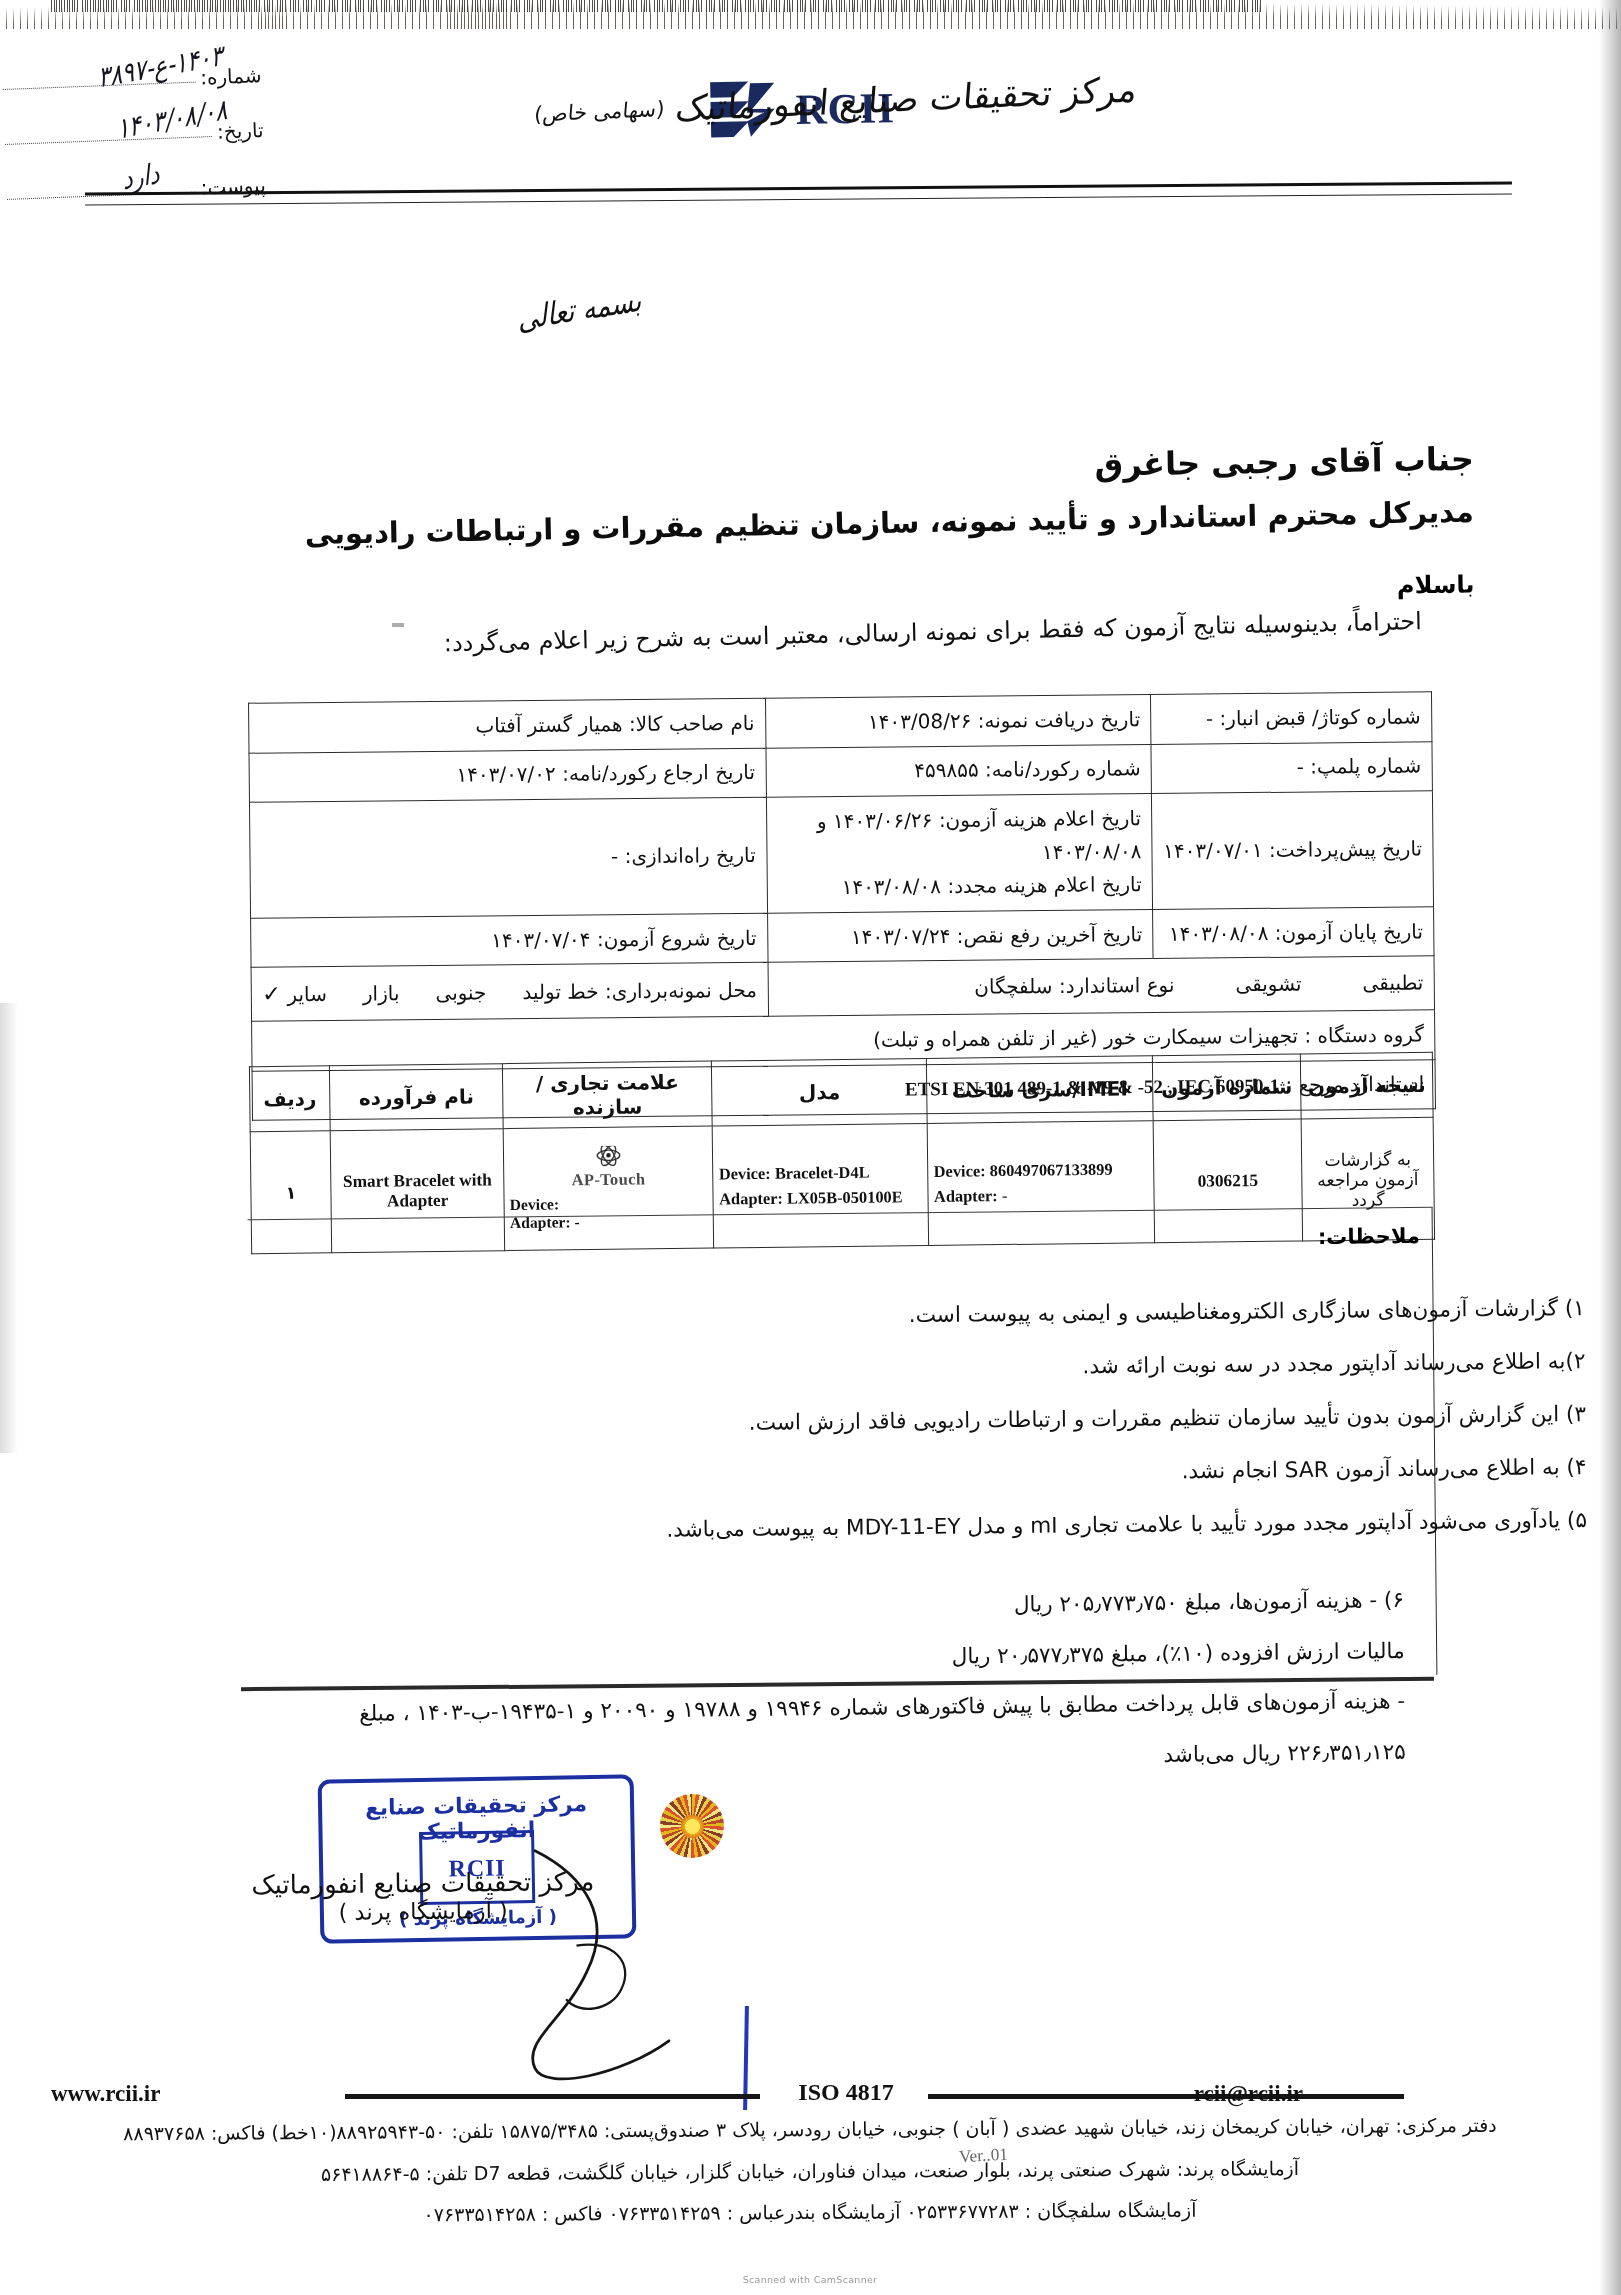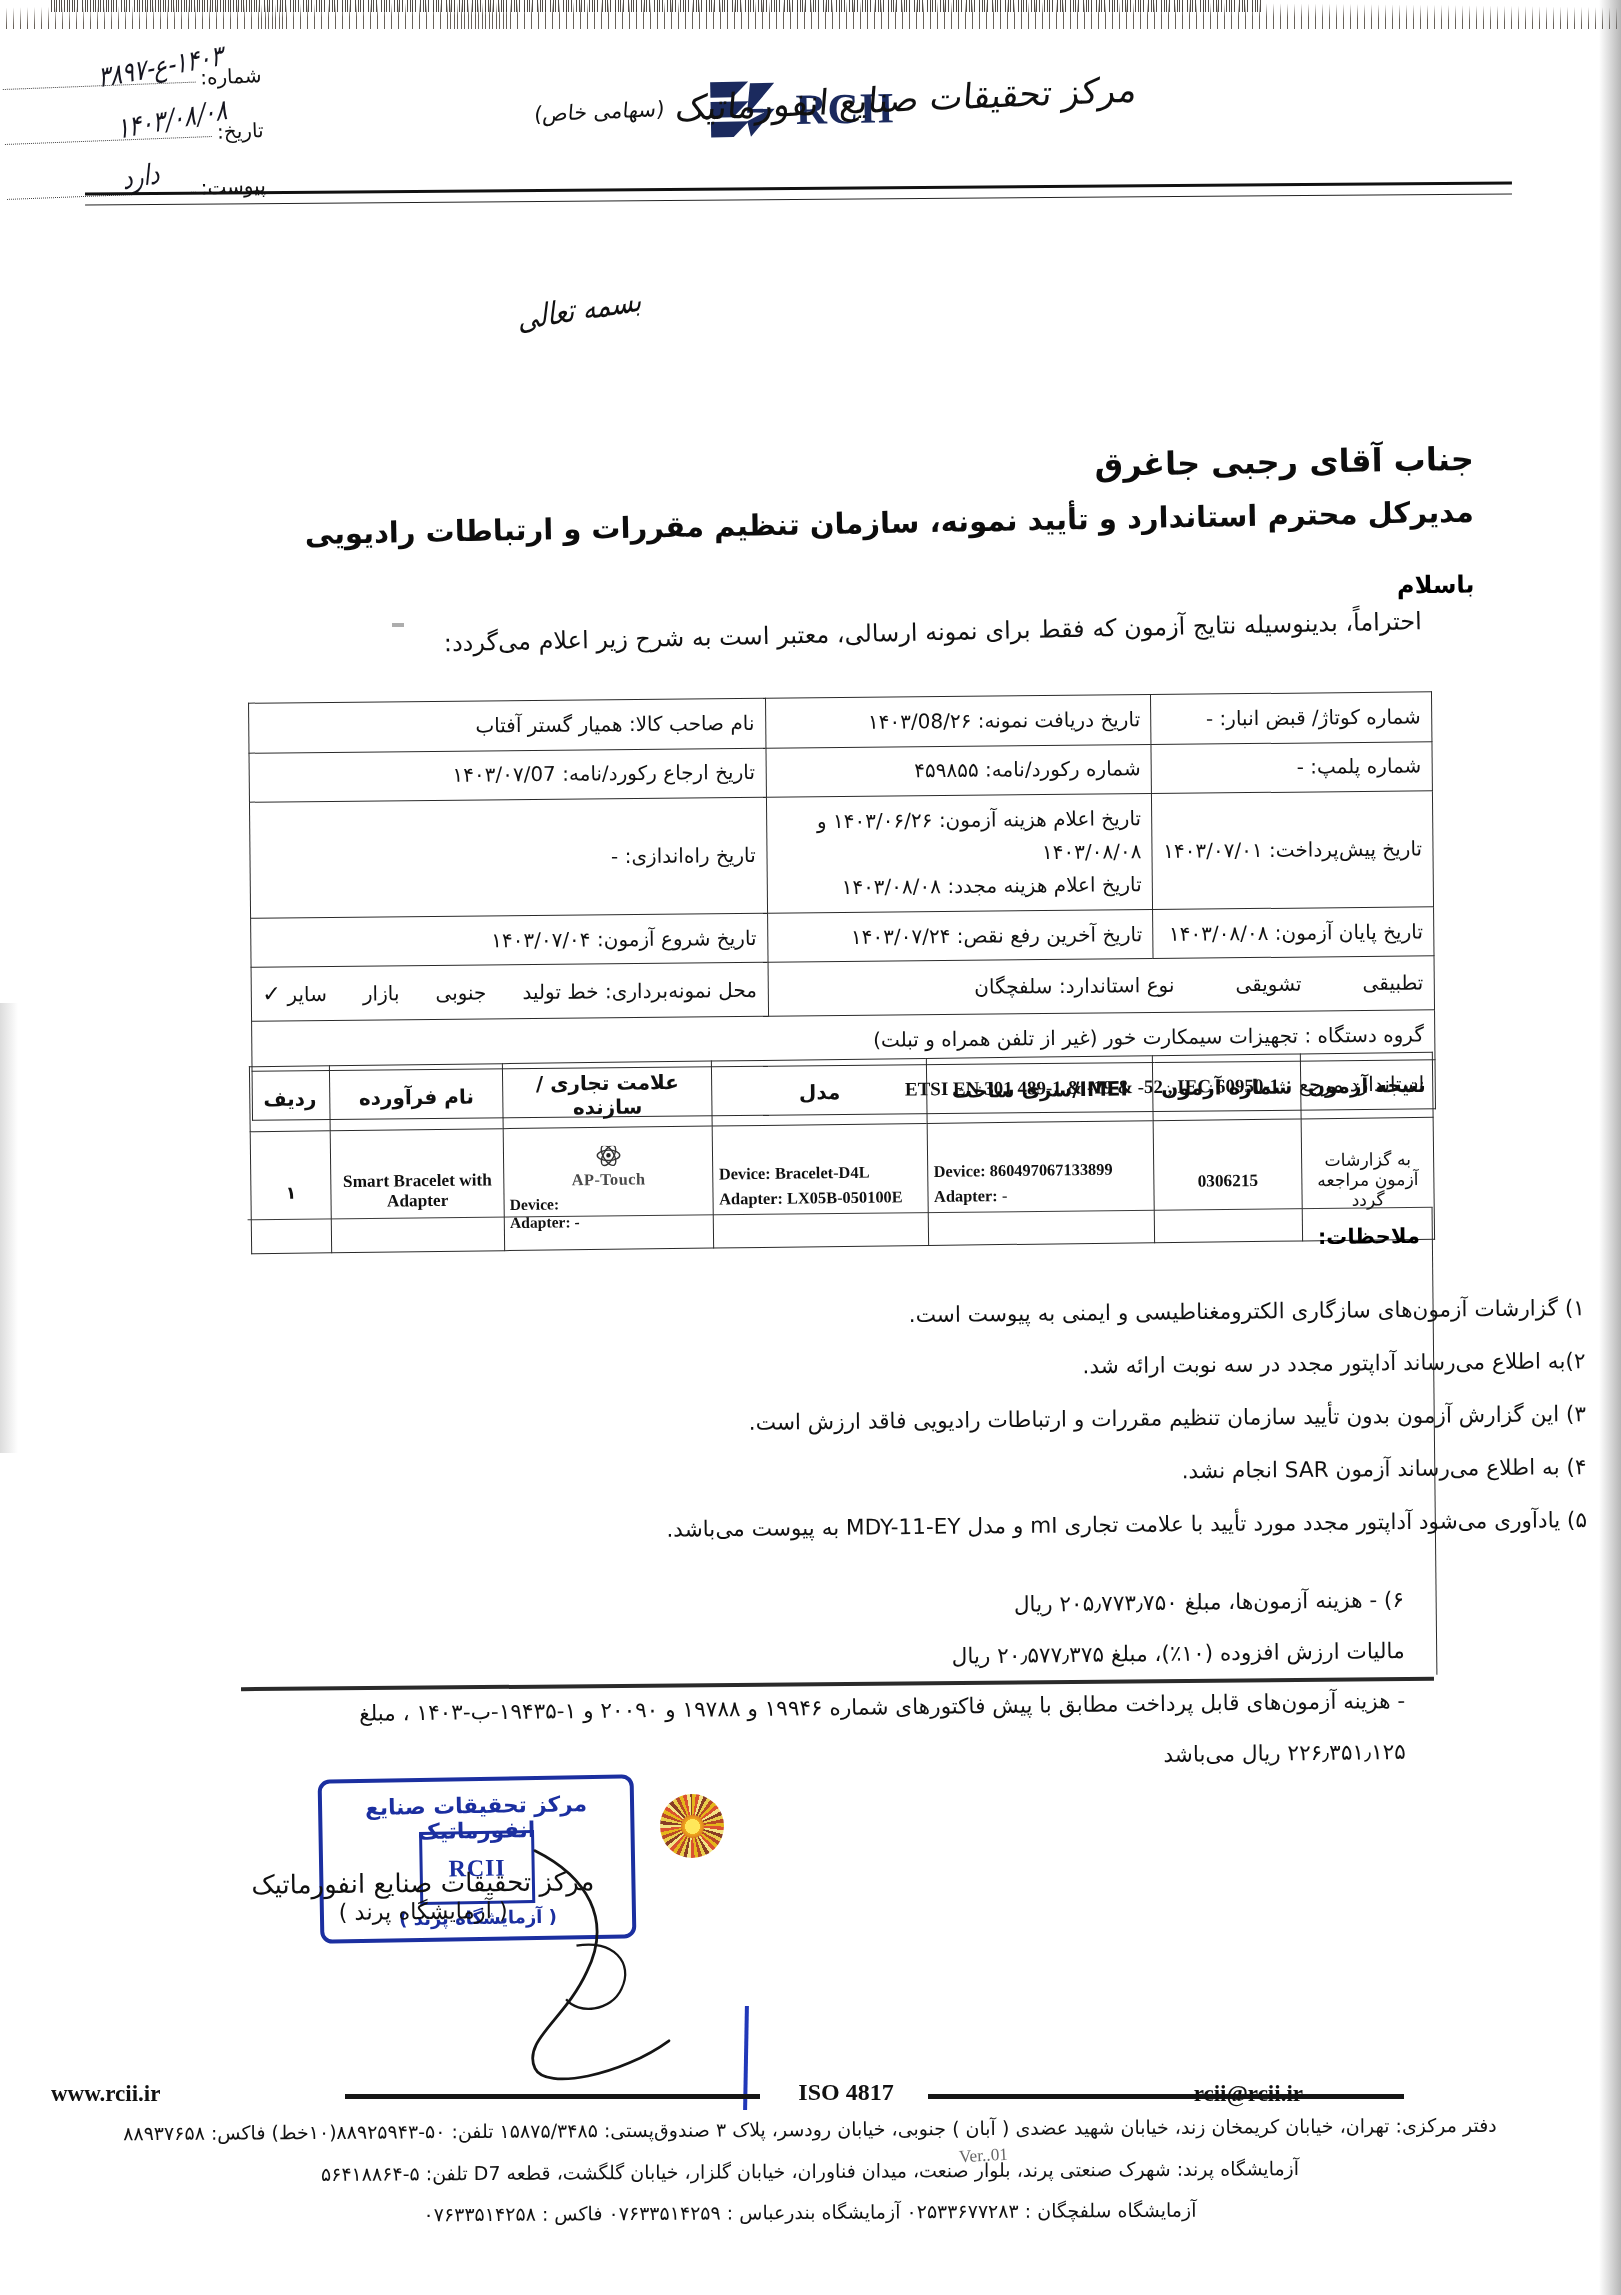--- a/index.html
+++ b/index.html
@@ -321,21 +321,21 @@
         <td class="c-l">
           <span>شماره پلمپ:</span>
           <span>-</span>
         </td>
         <td class="c-m">
           <span>شماره رکورد/نامه:</span>
           <span>۴۵۹۸۵۵</span>
         </td>
         <td class="c-r">
           <span>تاریخ ارجاع رکورد/نامه:</span>
-          <span>۱۴۰۳/۰۷/07</span>
+          <span>۱۴۰۳/۰۷/۰۲</span>
         </td>
       </tr>
       <tr>
         <td class="c-l">
           <span>تاریخ پیش‌پرداخت:</span>
           <span>۱۴۰۳/۰۷/۰۱</span>
         </td>
         <td class="c-m">
           <div>
             <span>تاریخ اعلام هزینه آزمون:</span>
@@ -496,14 +496,15 @@
     <span class="fr-mail">rcii@rcii.ir</span>
   </div>
 
   <div class="foot-lines">
     <div>دفتر مرکزی: تهران، خیابان کریمخان زند، خیابان شهید عضدی ( آبان )  جنوبی، خیابان رودسر، پلاک ۳ صندوق‌پستی: ۱۵۸۷۵/۳۴۸۵ تلفن: ۵۰-۸۸۹۲۵۹۴۳(۱۰خط) فاکس: ۸۸۹۳۷۶۵۸</div>
     <div>آزمایشگاه پرند: شهرک صنعتی پرند، بلوار صنعت، میدان فناوران، خیابان گلزار، خیابان گلگشت، قطعه D7  تلفن: ۵-۵۶۴۱۸۸۶۴</div>
     <div>آزمایشگاه سلفچگان : ۰۲۵۳۳۶۷۷۲۸۳    آزمایشگاه بندرعباس : ۰۷۶۳۳۵۱۴۲۵۹ فاکس : ۰۷۶۳۳۵۱۴۲۵۸</div>
   </div>
   <div class="ver">Ver..01</div>
 
+  <div class="scanbar">Scanned with CamScanner</div>
 </div>
 
 
 </body></html>

